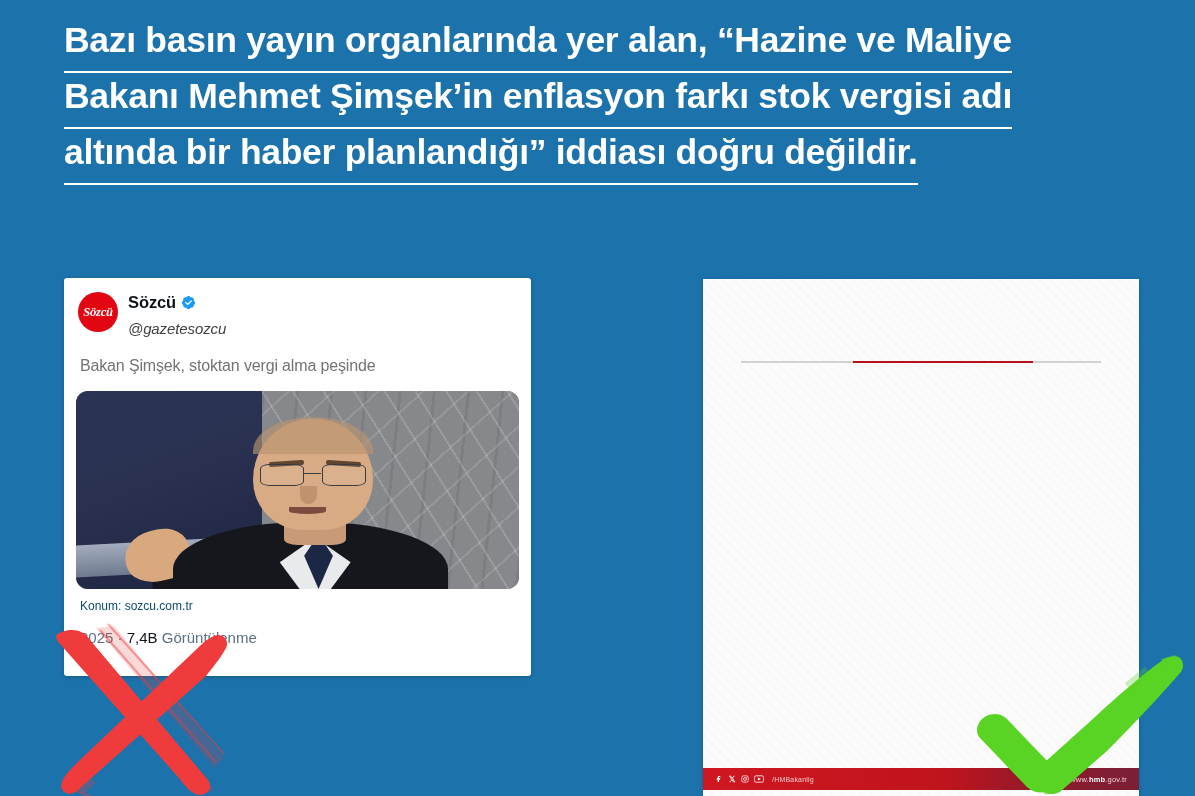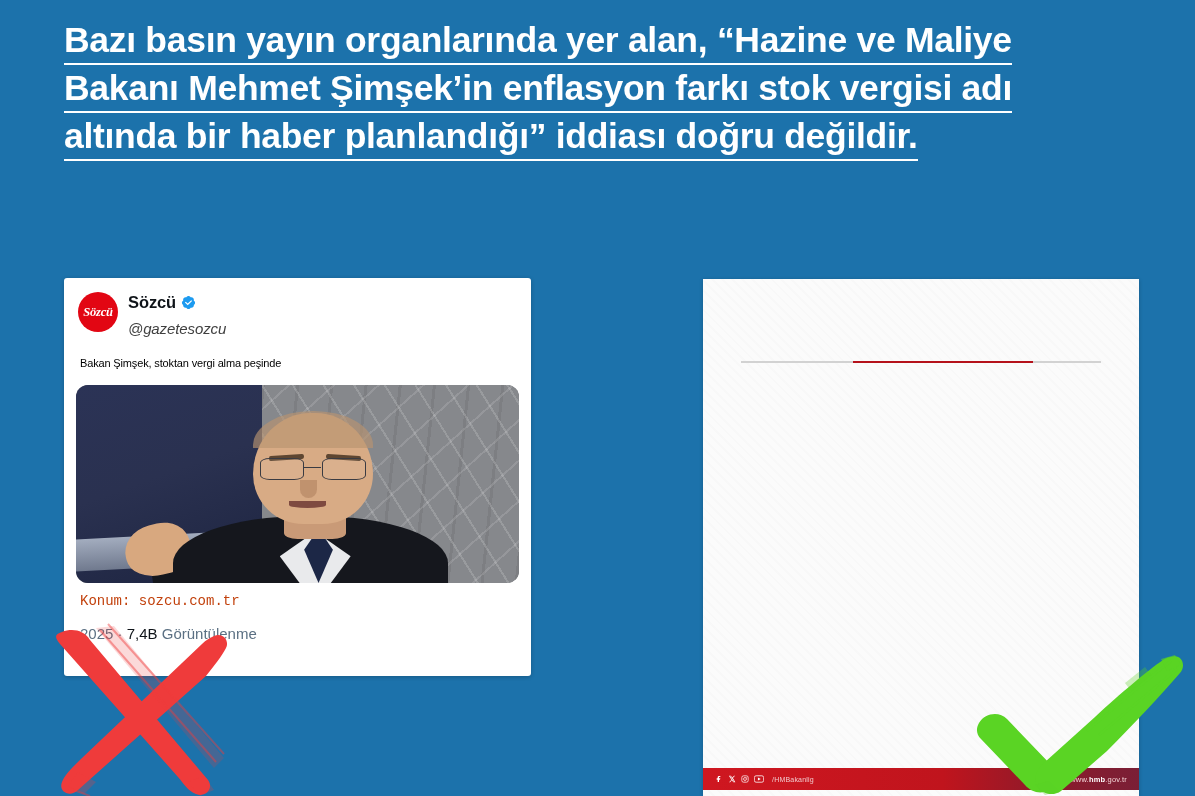--- a/index.html
+++ b/index.html
@@ -26,21 +26,21 @@
   .hl-line {
     display: block;
     color: #ffffff;
     font-family: "Liberation Sans", sans-serif;
     font-weight: 700;
     font-size: 35.5px;
     line-height: 45px;
     letter-spacing: -0.3px;
     white-space: nowrap;
     border-bottom: 2.5px solid #ffffff;
-    padding-bottom: 0;
+    padding-bottom: 8px;
     width: fit-content;
   }
   .hl-line + .hl-line { margin-top: 1px; text-align: center; }
 
   
   #tweet-card {
     position: absolute;
     left: 64px; top: 278px;
     width: 467px; height: 398px;
     background: #ffffff;
@@ -81,22 +81,22 @@
     flex: none;
   }
   .tw-handle {
     color: #404040;
     font-size: 15px;
     margin-top: 8px;
     letter-spacing: -0.1px;
     font-style: italic;
   }
   #tweet-text {
-    color: #000000;
-    font-size: 11px;
+    color: #737373;
+    font-size: 16px;
     padding: 20px 16px 0 16px;
     letter-spacing: -0.15px;
   }
 
   
   #tweet-photo {
     position: relative;
     margin: 16px 12px 0 12px;
     height: 198px;
     border-radius: 12px;
@@ -223,24 +223,23 @@
     position: absolute; left: 0; right: 0; bottom: 0;
     height: 30px;
     background: rgba(0,0,0,0.55);
     display: flex; align-items: center;
     padding: 0 12px;
     color: #fff;
     font-size: 13.5px;
     letter-spacing: -0.1px;
   }
   #tweet-location {
-    color: #c2410c;
-    font-size: 14px;
+    color: #0c4a6e;
+    font-size: 12px;
     padding: 10px 16px 0 16px;
-    font-family: Liberation Mono, monospace;
   }
   #tweet-meta {
     color: #5b7083;
     font-size: 15px;
     padding: 16px 16px 0 16px;
   }
   #tweet-meta b { color: #0f1419; font-weight: 400; }
 
   
   #red-x {

